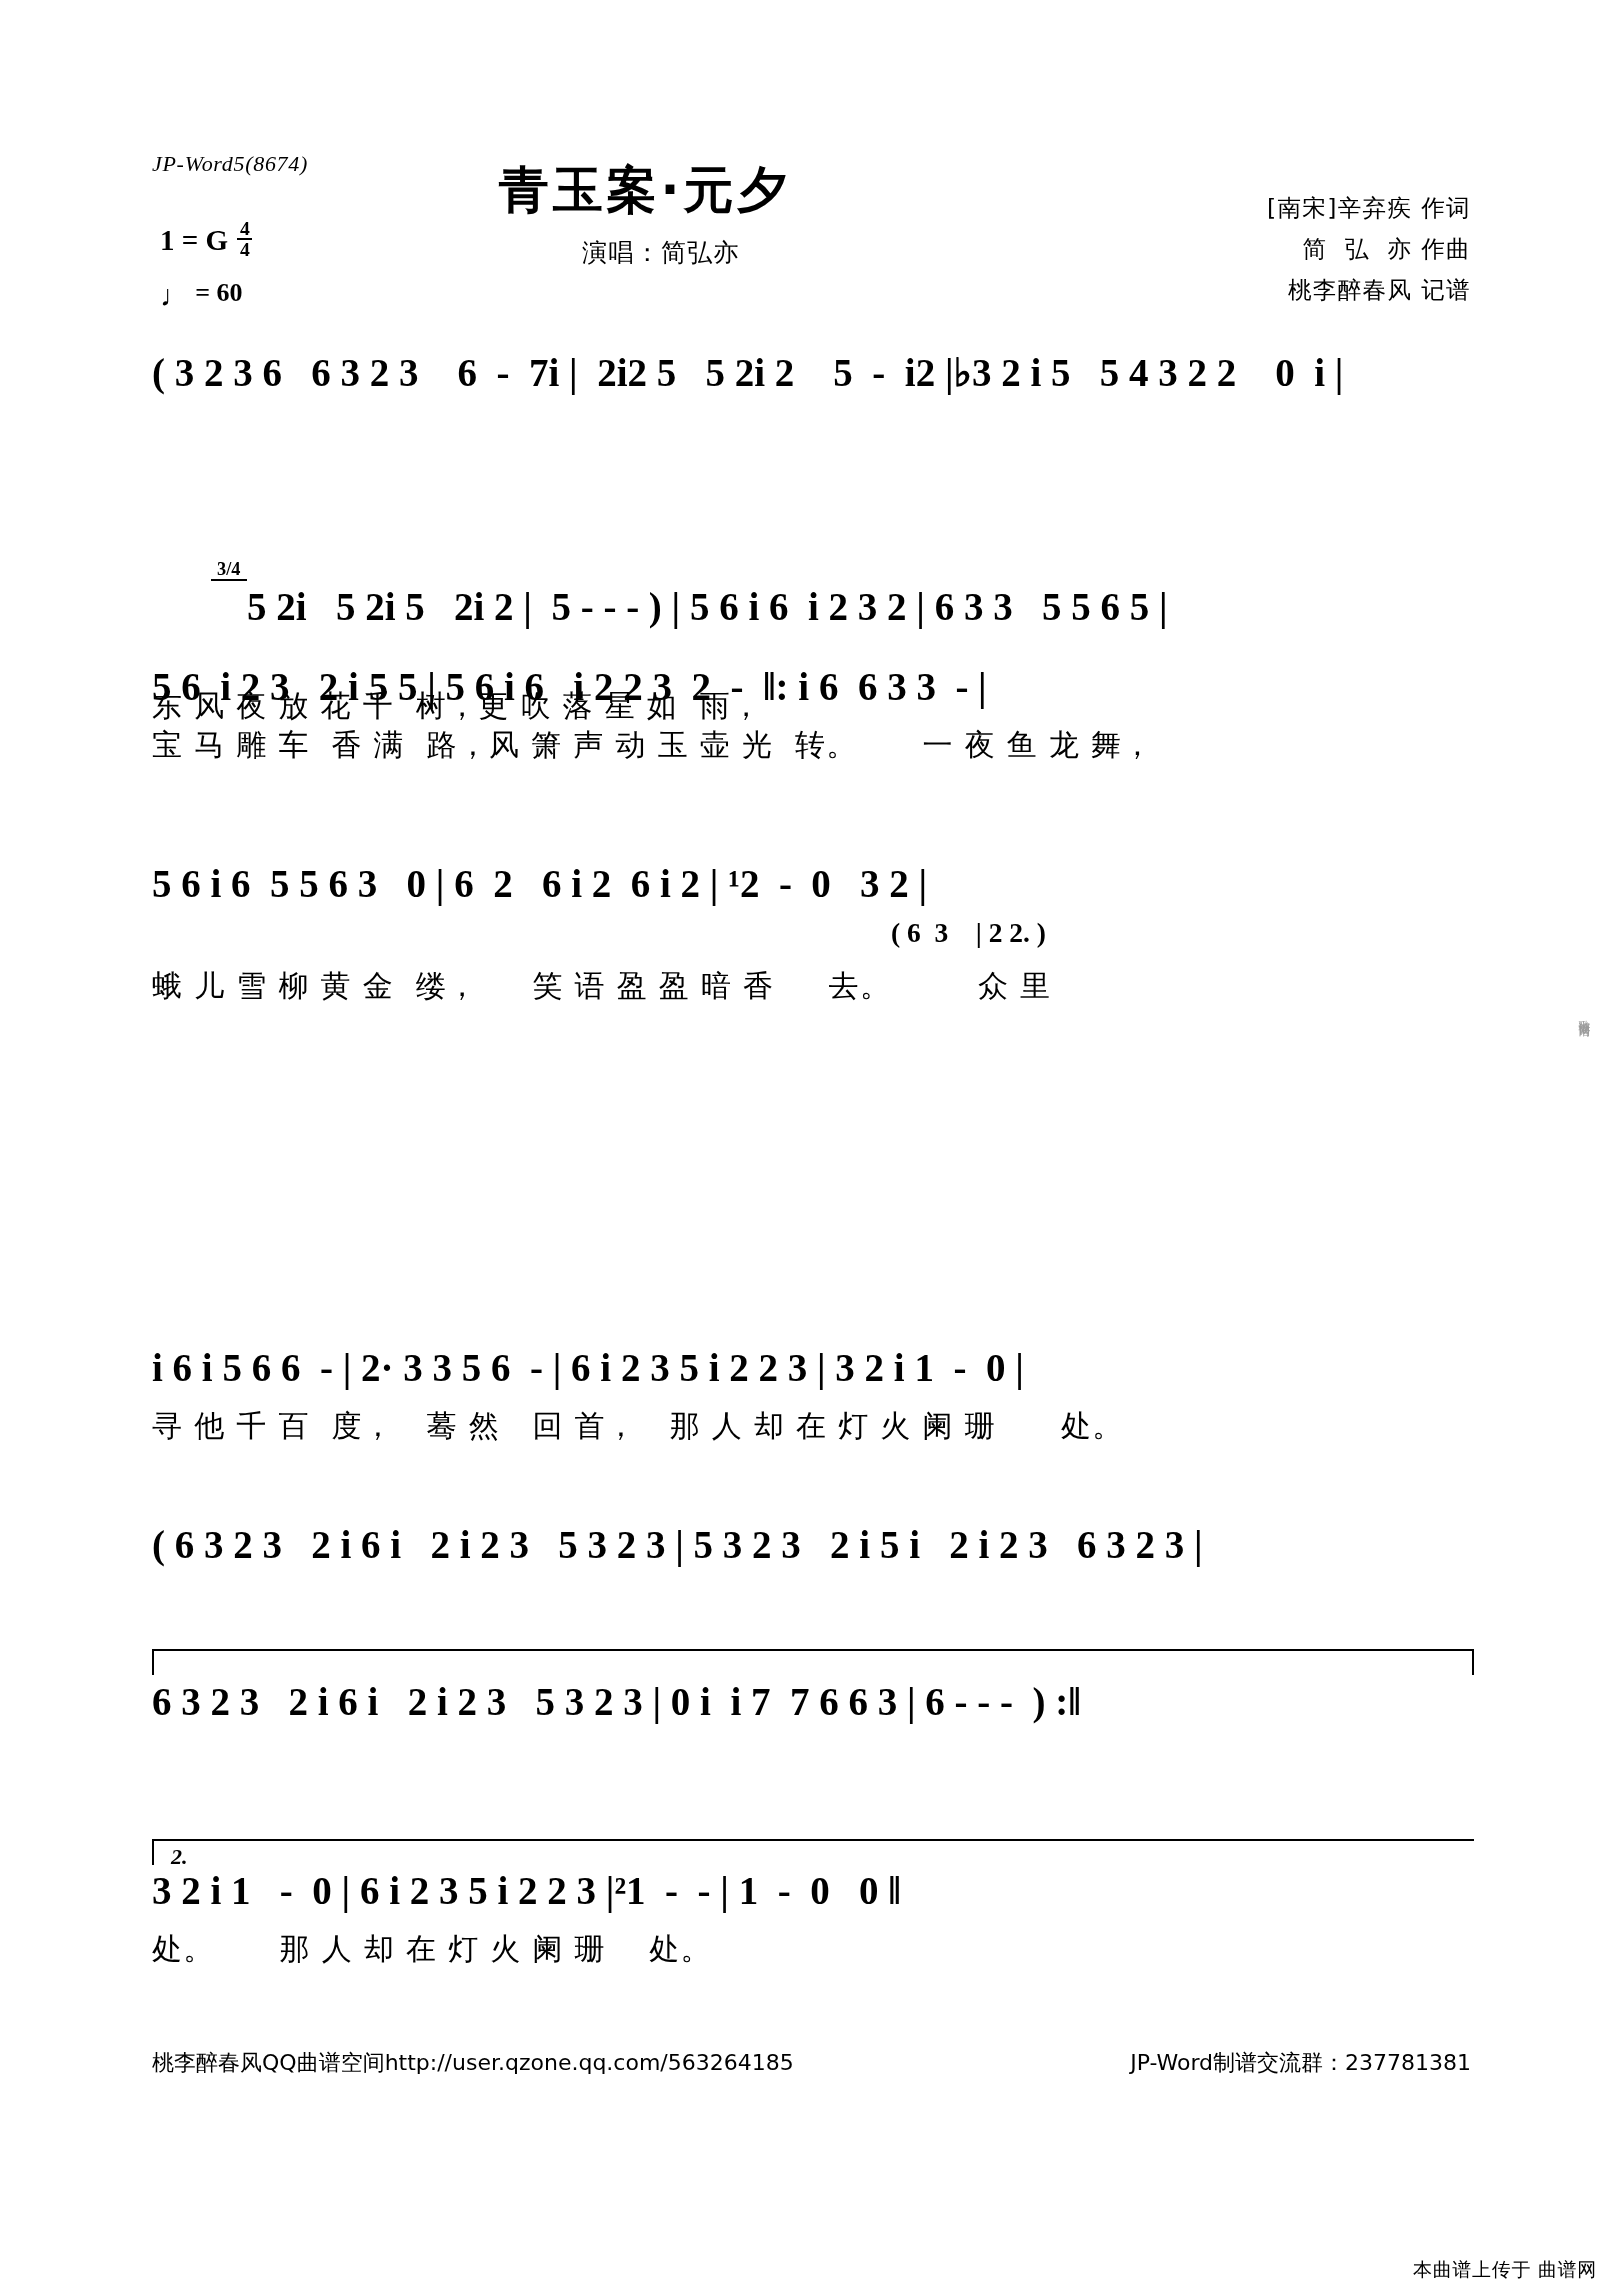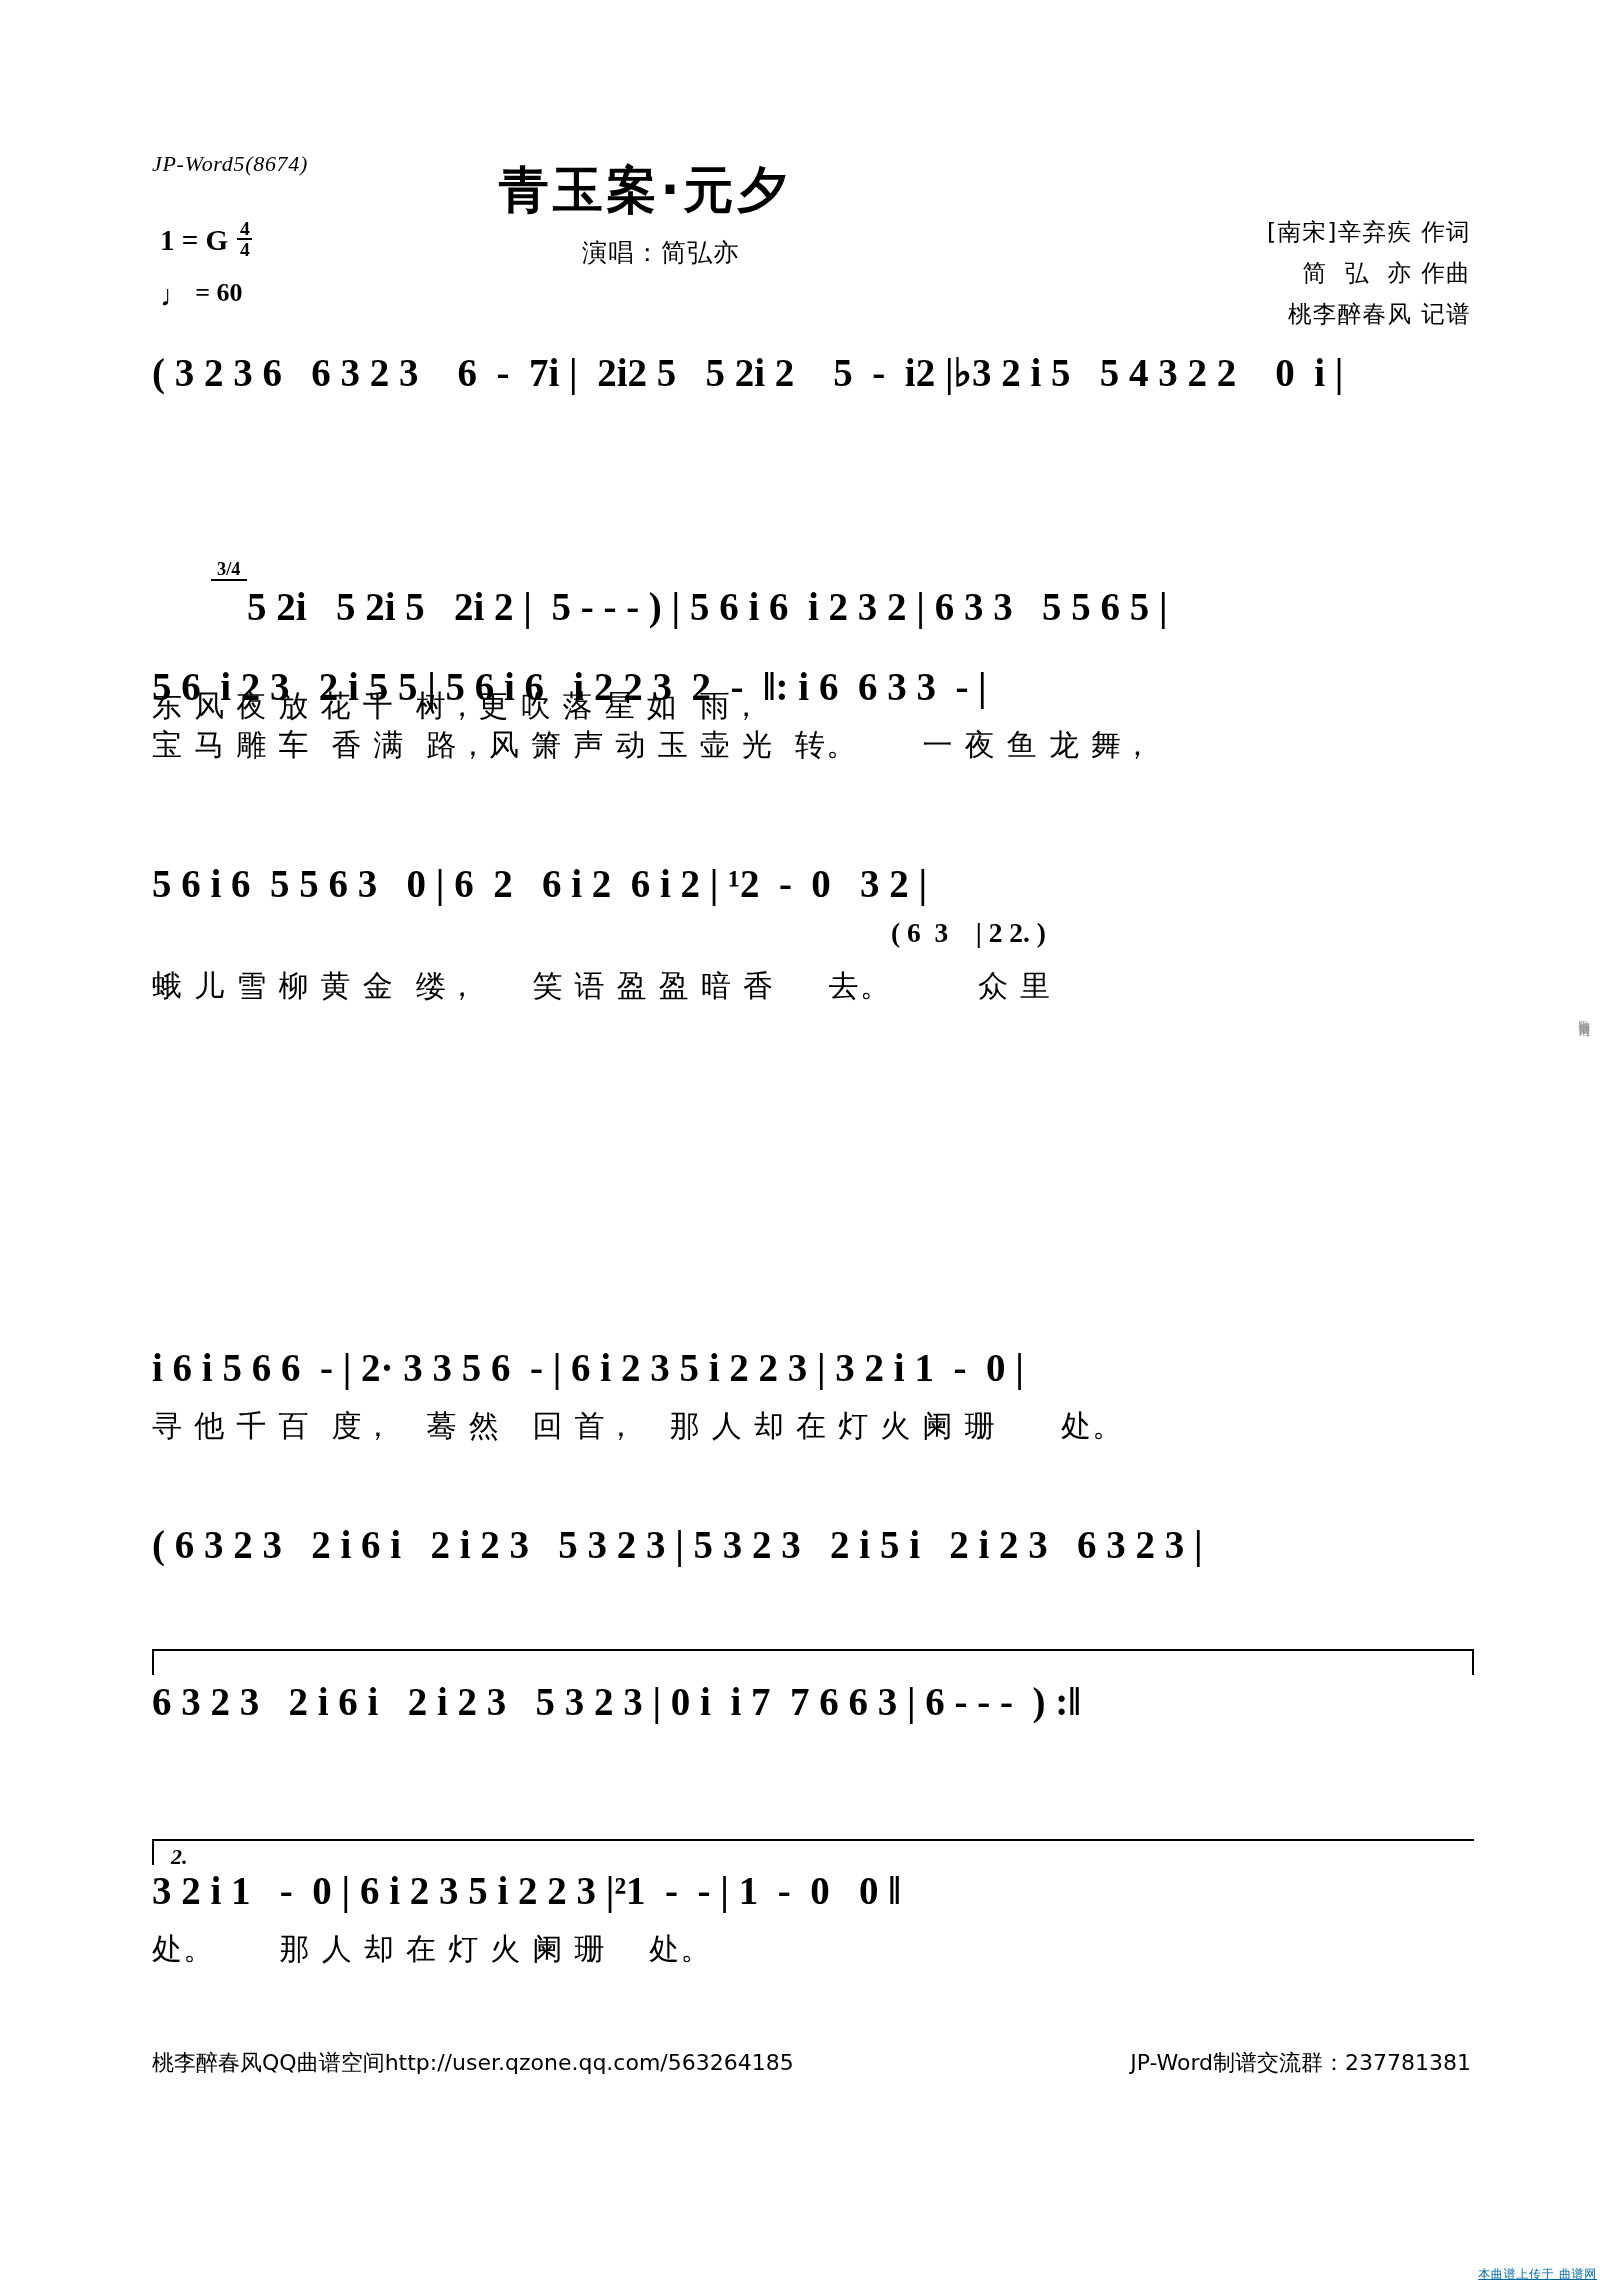--- a/index.html
+++ b/index.html
@@ -50,21 +50,21 @@
     top: 236px;
     width: 1322px;
     text-align: center;
     font-family: "DejaVu Sans", sans-serif;
     font-size: 25px;
     letter-spacing: 1.3px;
   }
   .credits {
     position: absolute;
     right: 152px;
-    top: 212px;
+    top: 188px;
     text-align: right;
     font-family: "DejaVu Sans", sans-serif;
     font-size: 23.6px;
     line-height: 41px;
     letter-spacing: 1.3px;
   }
   .credits div { white-space: pre; }
 
   
   .key-block {
@@ -161,24 +161,23 @@
     right: 152px;
     top: 2048px;
     font-family: "DejaVu Sans", sans-serif;
     font-size: 22px;
   }
   .watermark-br {
     position: absolute;
     right: 26px;
     bottom: 11.8px;
     font-family: "DejaVu Sans", sans-serif;
-    font-size: 12px;
-    color: #0369a1;
+    font-size: 19px;
+    color: #000000;
     letter-spacing: 0.7px;
-    text-decoration: underline;
   }
   .watermark-mid {
     position: absolute;
     right: 30px;
     top: 1011px;
     font-family: "DejaVu Sans", sans-serif;
     font-size: 11.8px;
     color: #9a9a9a;
     writing-mode: vertical-rl;
     letter-spacing: 1.3px;

